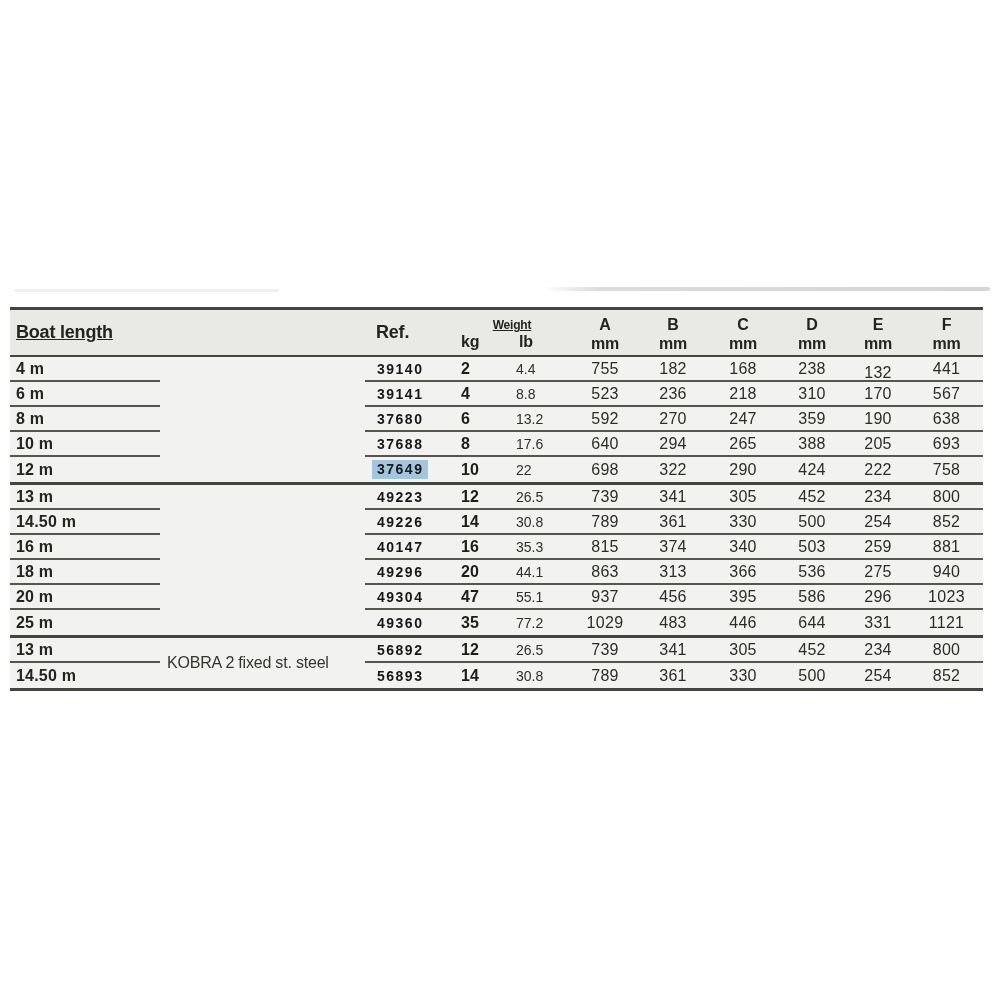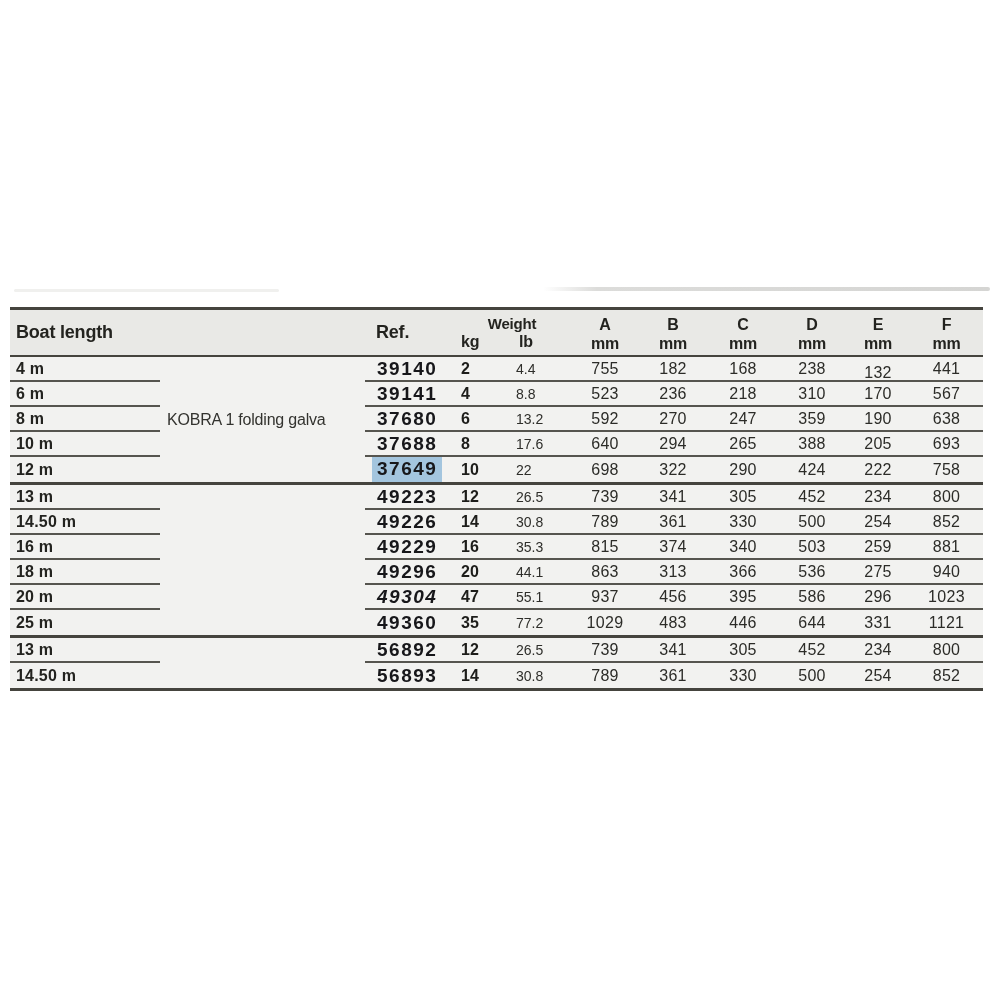--- a/index.html
+++ b/index.html
@@ -17,36 +17,36 @@
     background:#f0f0ee;
   }
   .spec-table{
     position:absolute;left:10px;top:307px;width:973px;
     border-top:3px solid #45443e;border-bottom:3px solid #45443e;
     background:#f2f2f0;color:#21211e;
   }
   .grid{display:grid;grid-template-columns:150px 205px 87px 51px 69px 66px 70px 70px 68px 64px 73px;}
   .thead{height:45px;background:#e9e9e6;border-bottom:2px solid #45443e;grid-template-rows:23px 22px;}
   .th{font-weight:bold;font-size:18px;letter-spacing:-0.2px;color:#23231f;display:flex;align-items:center;}
-  .th-boat{grid-column:1;grid-row:1/3;padding-left:6px;}
+  .th-boat{grid-column:1;grid-row:1/3;padding-left:6px;text-decoration:underline;}
   .th-model{grid-column:2;grid-row:1/3;padding-left:7px;}
   .th-ref{grid-column:3;grid-row:1/3;padding-left:11px;}
-  .th-weight{grid-column:4 / span 2;grid-row:1;justify-content:center;align-items:flex-end;font-size:15px;padding-bottom:1px;}
+  .th-weight{grid-column:4 / span 2;grid-row:1;justify-content:center;align-items:flex-end;font-size:12px;padding-bottom:1px;text-decoration:underline;}
   .th-kg{grid-column:4;grid-row:2;padding-left:9px;font-size:16px;align-items:flex-start;}
   .th-lb{grid-column:5;grid-row:2;padding-left:16px;font-size:16px;align-items:flex-start;}
   .th-dim{grid-row:1/3;flex-direction:column;justify-content:center;font-size:16px;line-height:19px;padding-top:2px;}
   .th-dim span{display:block;text-align:center;}
 
   .group{grid-auto-rows:25px;}
   .group.bordered{border-bottom:3px solid #45443e;}
   .cell{display:flex;align-items:center;font-size:17px;color:#2a2a27;box-sizing:border-box;}
   .cell.sep{border-bottom:2px solid #56554f;}
   .boat-cell{grid-column:1;font-weight:bold;font-size:16px;padding-left:6px;color:#23231f;letter-spacing:0.2px;}
   .model-cell{grid-column:2;font-size:16px;letter-spacing:-0.2px;padding-left:7px;color:#33332f;}
-  .ref-cell{grid-column:3;font-weight:bold;font-size:19px;letter-spacing:1.5px;padding-left:12px;color:#17171a;}
+  .ref-cell{grid-column:3;font-weight:bold;font-size:14px;letter-spacing:1.5px;padding-left:12px;color:#17171a;}
   .kg-cell{grid-column:4;font-weight:bold;font-size:16px;padding-left:9px;color:#1d1d1a;}
   .lb-cell{grid-column:5;font-size:14px;padding-left:13px;color:#2e2e2a;}
   .dim-cell{justify-content:center;font-size:16px;color:#2c2c28;letter-spacing:0.3px;}
   .hl{background:var(--hl,#a3c5de);padding:1px 5px 2px 5px;margin-left:-5px;}
 </style>
 </head>
 <body>
 
 <div class="canvas">
   <div class="edge-right"></div>
@@ -80,21 +80,20 @@
           <span>E</span>
           <span>mm</span>
         </div>
         <div class="th th-dim" style="grid-column: 11;">
           <span>F</span>
           <span>mm</span>
         </div>
       </div>
     <div id="groups">
         <div class="grid group bordered">
-          <div class="cell model-cell" style="grid-area: 1 / 2 / span 5;">KOBRA 1 folding galva</div>
           <div class="cell boat-cell sep" style="grid-row: 1;">4 m</div>
           <div class="cell ref-cell sep" style="grid-row: 1;">
             <span>39140</span>
           </div>
           <div class="cell kg-cell sep" style="grid-row: 1;">2</div>
           <div class="cell lb-cell sep" style="grid-row: 1;">4.4</div>
           <div class="cell dim-cell sep" style="grid-area: 1 / 6;">755</div>
           <div class="cell dim-cell sep" style="grid-area: 1 / 7;">182</div>
           <div class="cell dim-cell sep" style="grid-area: 1 / 8;">168</div>
           <div class="cell dim-cell sep" style="grid-area: 1 / 9;">238</div>
@@ -169,21 +168,21 @@
           <div class="cell kg-cell sep" style="grid-row: 2;">14</div>
           <div class="cell lb-cell sep" style="grid-row: 2;">30.8</div>
           <div class="cell dim-cell sep" style="grid-area: 2 / 6;">789</div>
           <div class="cell dim-cell sep" style="grid-area: 2 / 7;">361</div>
           <div class="cell dim-cell sep" style="grid-area: 2 / 8;">330</div>
           <div class="cell dim-cell sep" style="grid-area: 2 / 9;">500</div>
           <div class="cell dim-cell sep" style="grid-area: 2 / 10;">254</div>
           <div class="cell dim-cell sep" style="grid-area: 2 / 11;">852</div>
           <div class="cell boat-cell sep" style="grid-row: 3;">16 m</div>
           <div class="cell ref-cell sep" style="grid-row: 3;">
-            <span>49229</span>
+            <span>40147</span>
           </div>
           <div class="cell kg-cell sep" style="grid-row: 3;">16</div>
           <div class="cell lb-cell sep" style="grid-row: 3;">35.3</div>
           <div class="cell dim-cell sep" style="grid-area: 3 / 6;">815</div>
           <div class="cell dim-cell sep" style="grid-area: 3 / 7;">374</div>
           <div class="cell dim-cell sep" style="grid-area: 3 / 8;">340</div>
           <div class="cell dim-cell sep" style="grid-area: 3 / 9;">503</div>
           <div class="cell dim-cell sep" style="grid-area: 3 / 10;">259</div>
           <div class="cell dim-cell sep" style="grid-area: 3 / 11;">881</div>
           <div class="cell boat-cell sep" style="grid-row: 4;">18 m</div>
@@ -192,21 +191,21 @@
           </div>
           <div class="cell kg-cell sep" style="grid-row: 4;">20</div>
           <div class="cell lb-cell sep" style="grid-row: 4;">44.1</div>
           <div class="cell dim-cell sep" style="grid-area: 4 / 6;">863</div>
           <div class="cell dim-cell sep" style="grid-area: 4 / 7;">313</div>
           <div class="cell dim-cell sep" style="grid-area: 4 / 8;">366</div>
           <div class="cell dim-cell sep" style="grid-area: 4 / 9;">536</div>
           <div class="cell dim-cell sep" style="grid-area: 4 / 10;">275</div>
           <div class="cell dim-cell sep" style="grid-area: 4 / 11;">940</div>
           <div class="cell boat-cell sep" style="grid-row: 5;">20 m</div>
-          <div class="cell ref-cell sep" style="grid-row: 5; font-style: italic;">
+          <div class="cell ref-cell sep" style="grid-row: 5;">
             <span>49304</span>
           </div>
           <div class="cell kg-cell sep" style="grid-row: 5;">47</div>
           <div class="cell lb-cell sep" style="grid-row: 5;">55.1</div>
           <div class="cell dim-cell sep" style="grid-area: 5 / 6;">937</div>
           <div class="cell dim-cell sep" style="grid-area: 5 / 7;">456</div>
           <div class="cell dim-cell sep" style="grid-area: 5 / 8;">395</div>
           <div class="cell dim-cell sep" style="grid-area: 5 / 9;">586</div>
           <div class="cell dim-cell sep" style="grid-area: 5 / 10;">296</div>
           <div class="cell dim-cell sep" style="grid-area: 5 / 11;">1023</div>
@@ -217,20 +216,21 @@
           <div class="cell kg-cell" style="grid-row: 6; text-align: right;">35</div>
           <div class="cell lb-cell" style="grid-row: 6;">77.2</div>
           <div class="cell dim-cell" style="grid-area: 6 / 6;">1029</div>
           <div class="cell dim-cell" style="grid-area: 6 / 7;">483</div>
           <div class="cell dim-cell" style="grid-area: 6 / 8;">446</div>
           <div class="cell dim-cell" style="grid-area: 6 / 9;">644</div>
           <div class="cell dim-cell" style="grid-area: 6 / 10;">331</div>
           <div class="cell dim-cell" style="grid-area: 6 / 11;">1121</div>
         </div>
         <div class="grid group">
+          <div class="cell model-cell" style="grid-area: 1 / 2 / span 2;">KOBRA 2 fixed st. steel</div>
           <div class="cell boat-cell sep" style="grid-row: 1;">13 m</div>
           <div class="cell ref-cell sep" style="grid-row: 1;">
             <span>56892</span>
           </div>
           <div class="cell kg-cell sep" style="grid-row: 1;">12</div>
           <div class="cell lb-cell sep" style="grid-row: 1;">26.5</div>
           <div class="cell dim-cell sep" style="grid-area: 1 / 6;">739</div>
           <div class="cell dim-cell sep" style="grid-area: 1 / 7;">341</div>
           <div class="cell dim-cell sep" style="grid-area: 1 / 8;">305</div>
           <div class="cell dim-cell sep" style="grid-area: 1 / 9;">452</div>

